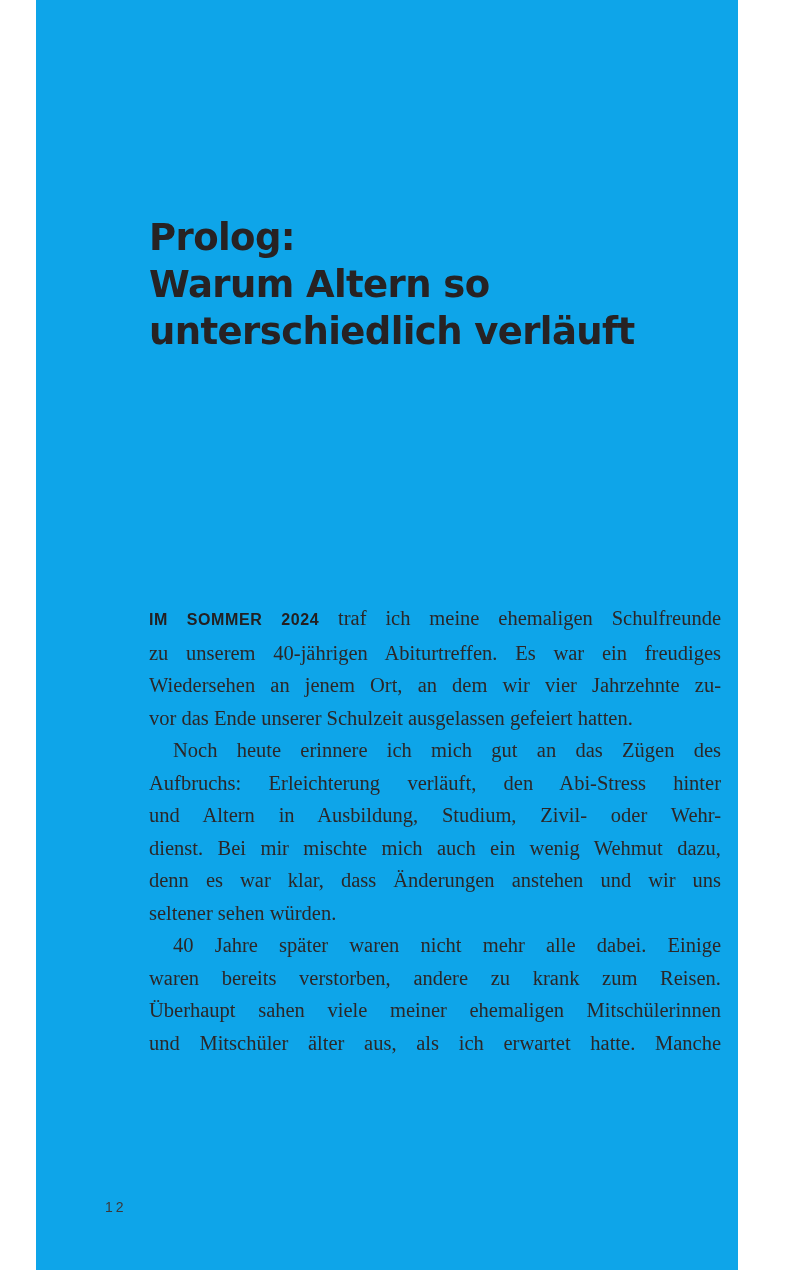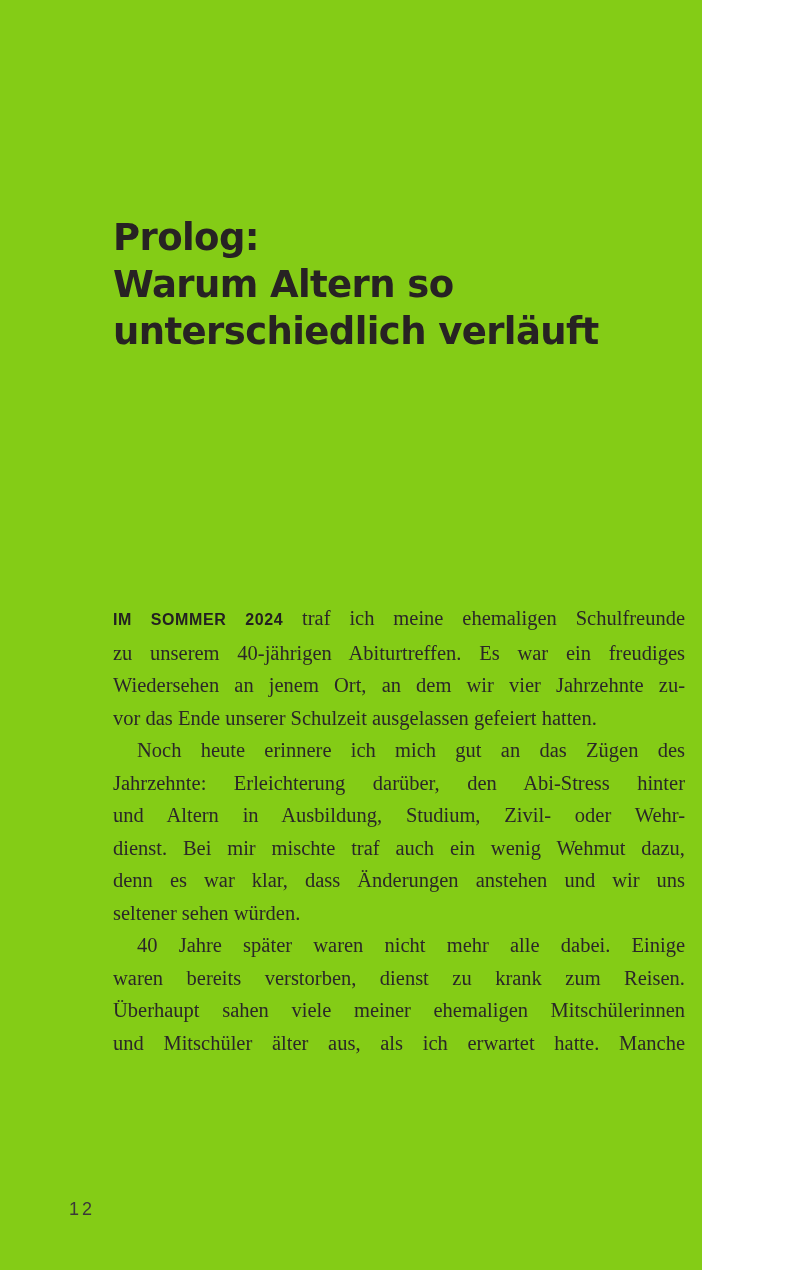--- a/index.html
+++ b/index.html
@@ -4,23 +4,24 @@
 <style>
   html, body {
     margin: 0;
     padding: 0;
     background: #ffffff;
   }
   .page {
     position: relative;
     width: 702px;
     height: 1270px;
-    background: #84cc16;
+    background: #0ea5e9;
     overflow: hidden;
     font-family: "Liberation Serif", serif;
+    margin-left: 36px;
   }
   .title {
     position: absolute;
     left: 113px;
     top: 214px;
     margin: 0;
     font-family: "DejaVu Sans", sans-serif;
     font-weight: 700;
     font-size: 37px;
     line-height: 47px;
@@ -56,44 +57,44 @@
     font-weight: 700;
     font-size: 16px;
     letter-spacing: 0.6px;
     color: #232021;
   }
   .page-number {
     position: absolute;
     left: 69px;
     top: 1199px;
     font-family: "Liberation Sans", sans-serif;
-    font-size: 18px;
+    font-size: 14px;
     letter-spacing: 3px;
     color: #3c3839;
   }
 </style>
 </head>
 <body>
 
 <div class="page">
   <h1 class="title" id="chapter-title">
       <div class="title-line">Prolog:</div>
       <div class="title-line">Warum Altern so</div>
       <div class="title-line">unterschiedlich verläuft</div>
     </h1>
   <div class="body-text" id="body-text">
       <div class="text-line"><span class="lead">IM SOMMER 2024</span> traf ich meine ehemaligen Schulfreunde</div>
       <div class="text-line">zu unserem 40-jährigen Abiturtreffen. Es war ein freudiges</div>
       <div class="text-line">Wiedersehen an jenem Ort, an dem wir vier Jahrzehnte zu-</div>
       <div class="text-line last">vor das Ende unserer Schulzeit ausgelassen gefeiert hatten.</div>
       <div class="text-line indent">Noch heute erinnere ich mich gut an das Zügen des</div>
-      <div class="text-line">Jahrzehnte: Erleichterung darüber, den Abi-Stress hinter</div>
+      <div class="text-line">Aufbruchs: Erleichterung verläuft, den Abi-Stress hinter</div>
       <div class="text-line">und Altern in Ausbildung, Studium, Zivil- oder Wehr-</div>
-      <div class="text-line">dienst. Bei mir mischte traf auch ein wenig Wehmut dazu,</div>
+      <div class="text-line">dienst. Bei mir mischte mich auch ein wenig Wehmut dazu,</div>
       <div class="text-line">denn es war klar, dass Änderungen anstehen und wir uns</div>
       <div class="text-line last">seltener sehen würden.</div>
       <div class="text-line indent">40 Jahre später waren nicht mehr alle dabei. Einige</div>
-      <div class="text-line">waren bereits verstorben, dienst zu krank zum Reisen.</div>
+      <div class="text-line">waren bereits verstorben, andere zu krank zum Reisen.</div>
       <div class="text-line">Überhaupt sahen viele meiner ehemaligen Mitschülerinnen</div>
       <div class="text-line">und Mitschüler älter aus, als ich erwartet hatte. Manche</div>
     </div>
   <div class="page-number">12</div>
 </div>
 
 </body></html>

